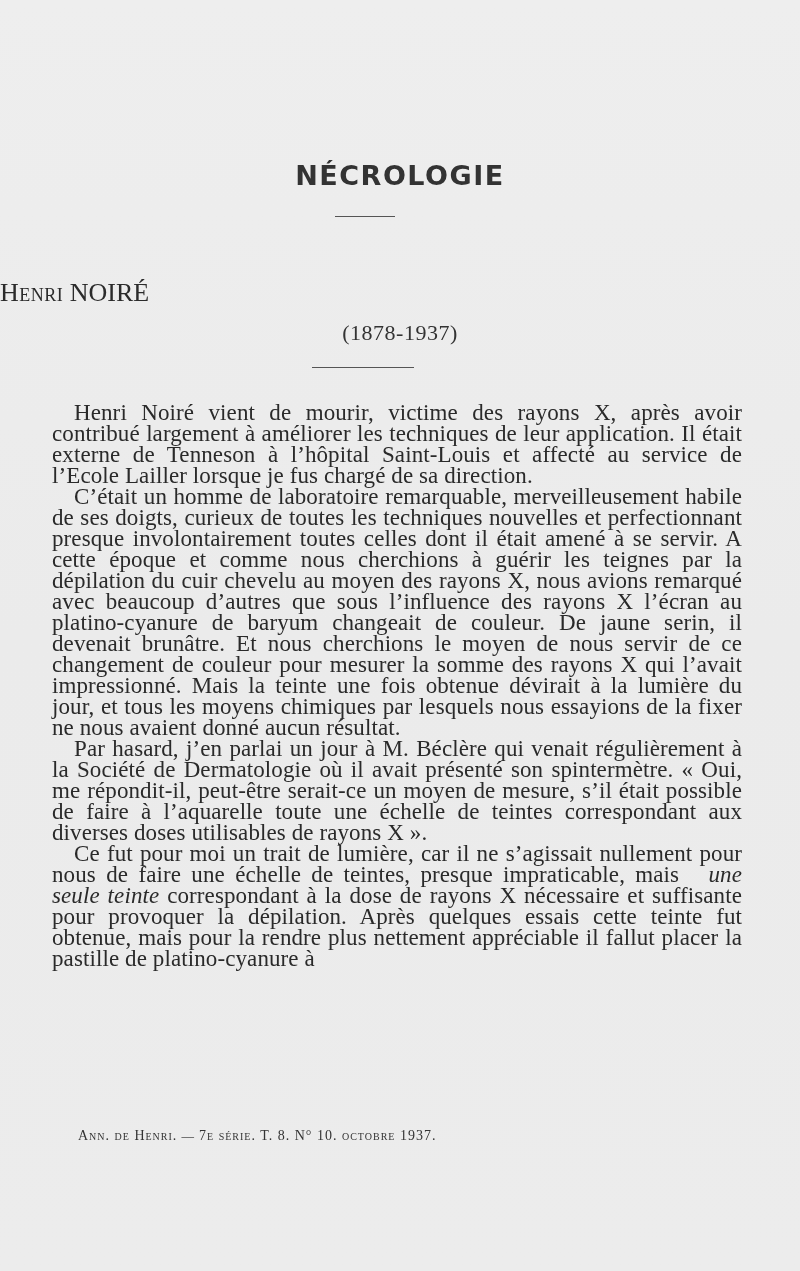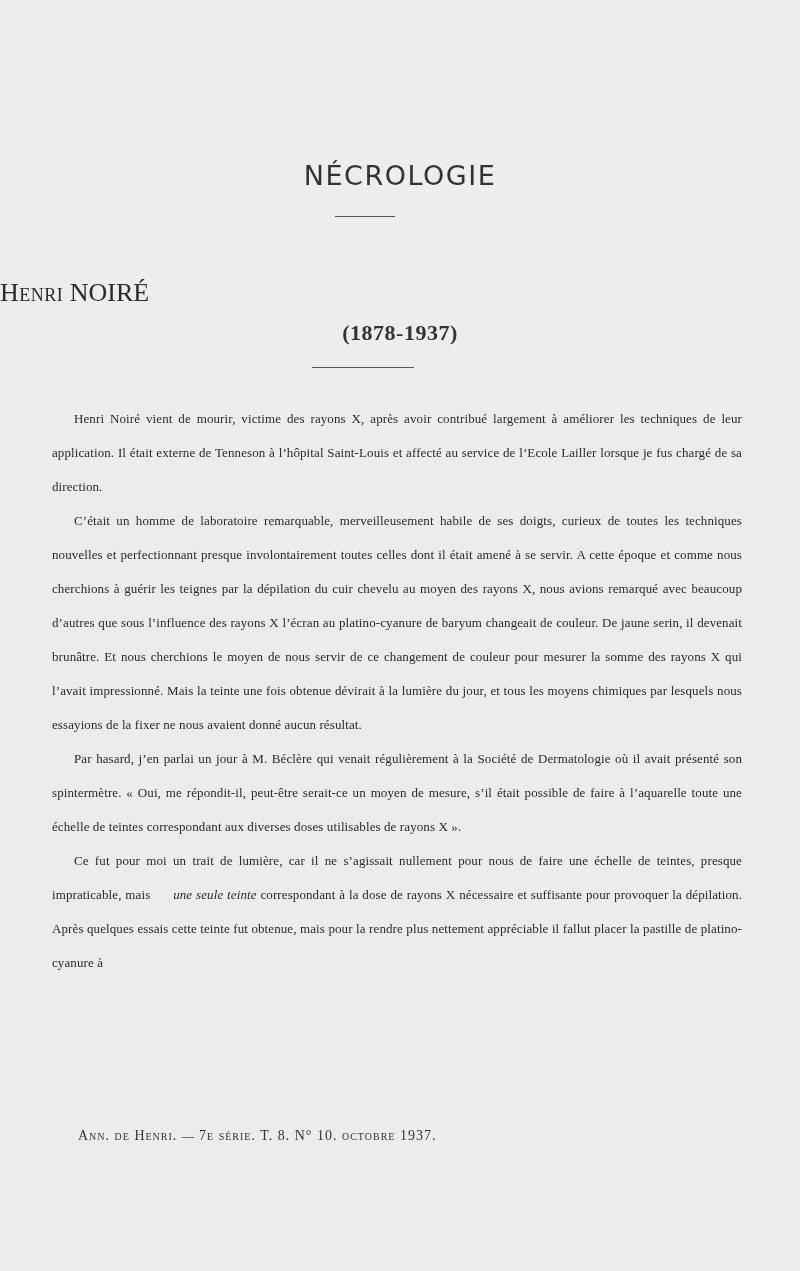--- a/index.html
+++ b/index.html
@@ -24,21 +24,21 @@
   .section-title {
     position: absolute;
     top: 160px;
     left: 0; width: 800px;
     text-align: center;
     font-family: "DejaVu Sans", sans-serif;
     font-size: 27px;
     letter-spacing: 1.5px;
     color: #333;
     margin: 0;
-    font-weight: normal;
+    font-weight: bold;
   }
   .rule {
     position: absolute;
     height: 0;
     border-top: 1.5px solid #555;
   }
   .rule-1 { top: 216px; left: 335px; width: 60px; }
   .rule-2 { top: 367px; left: 312px; width: 102px; }
   .person-name {
     position: absolute;
@@ -57,30 +57,29 @@
   }
   .dates {
     position: absolute;
     top: 320px;
     left: 0; width: 800px;
     text-align: center;
     font-family: "Liberation Serif", serif;
     font-size: 22px;
     color: #333;
     letter-spacing: 0.5px;
-    font-weight: bold;
   }
   .body-text {
     position: absolute;
     top: 402px;
     left: 52px;
     width: 690px;
     font-family: "Liberation Serif", serif;
-    font-size: 13px;
-    line-height: 34px;
+    font-size: 23px;
+    line-height: 21px;
     color: #2a2a2a;
     text-align: justify;
     letter-spacing: 0.1px;
   }
   .body-text p {
     margin: 0;
     text-indent: 22px;
   }
   .body-text em { font-style: italic; margin-left: 19px; }
   .footer {

